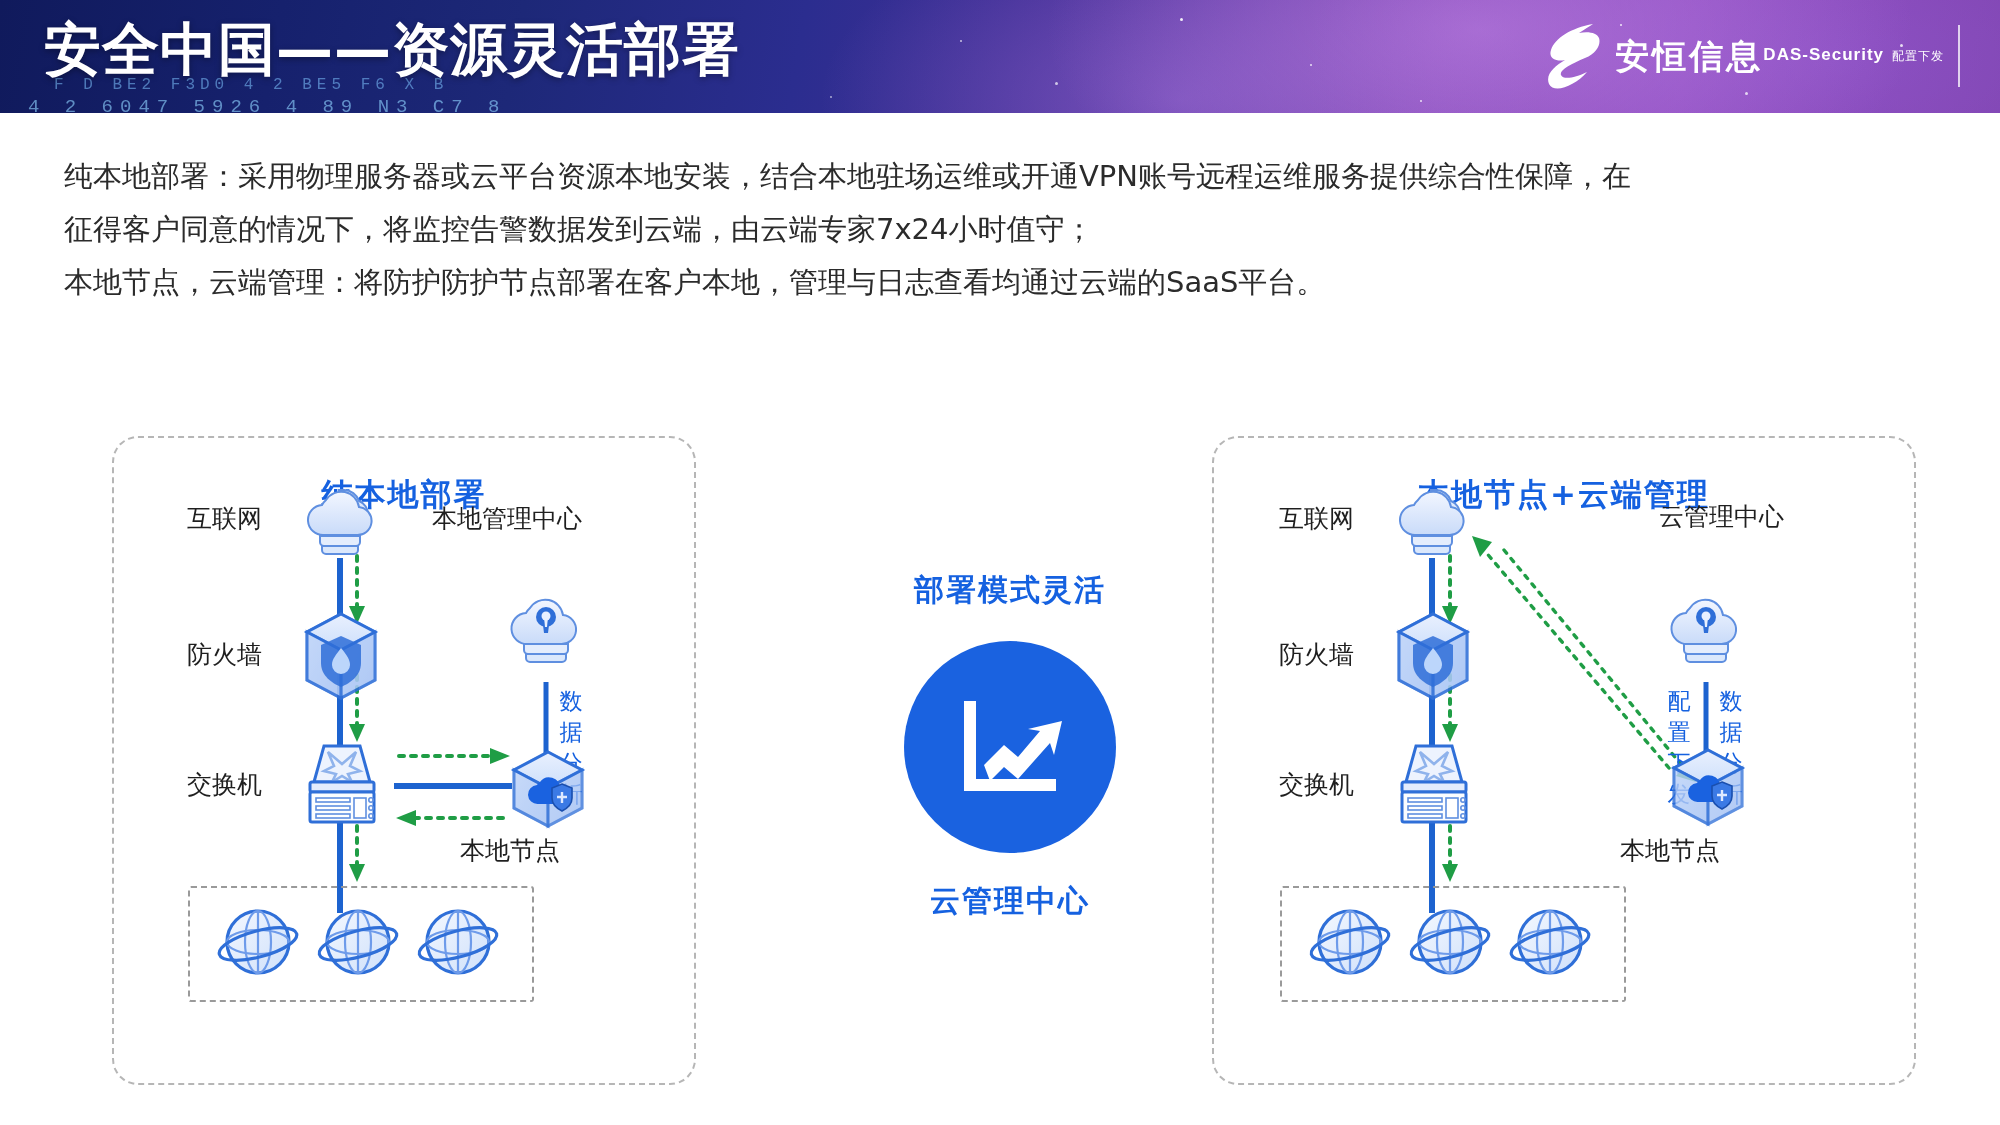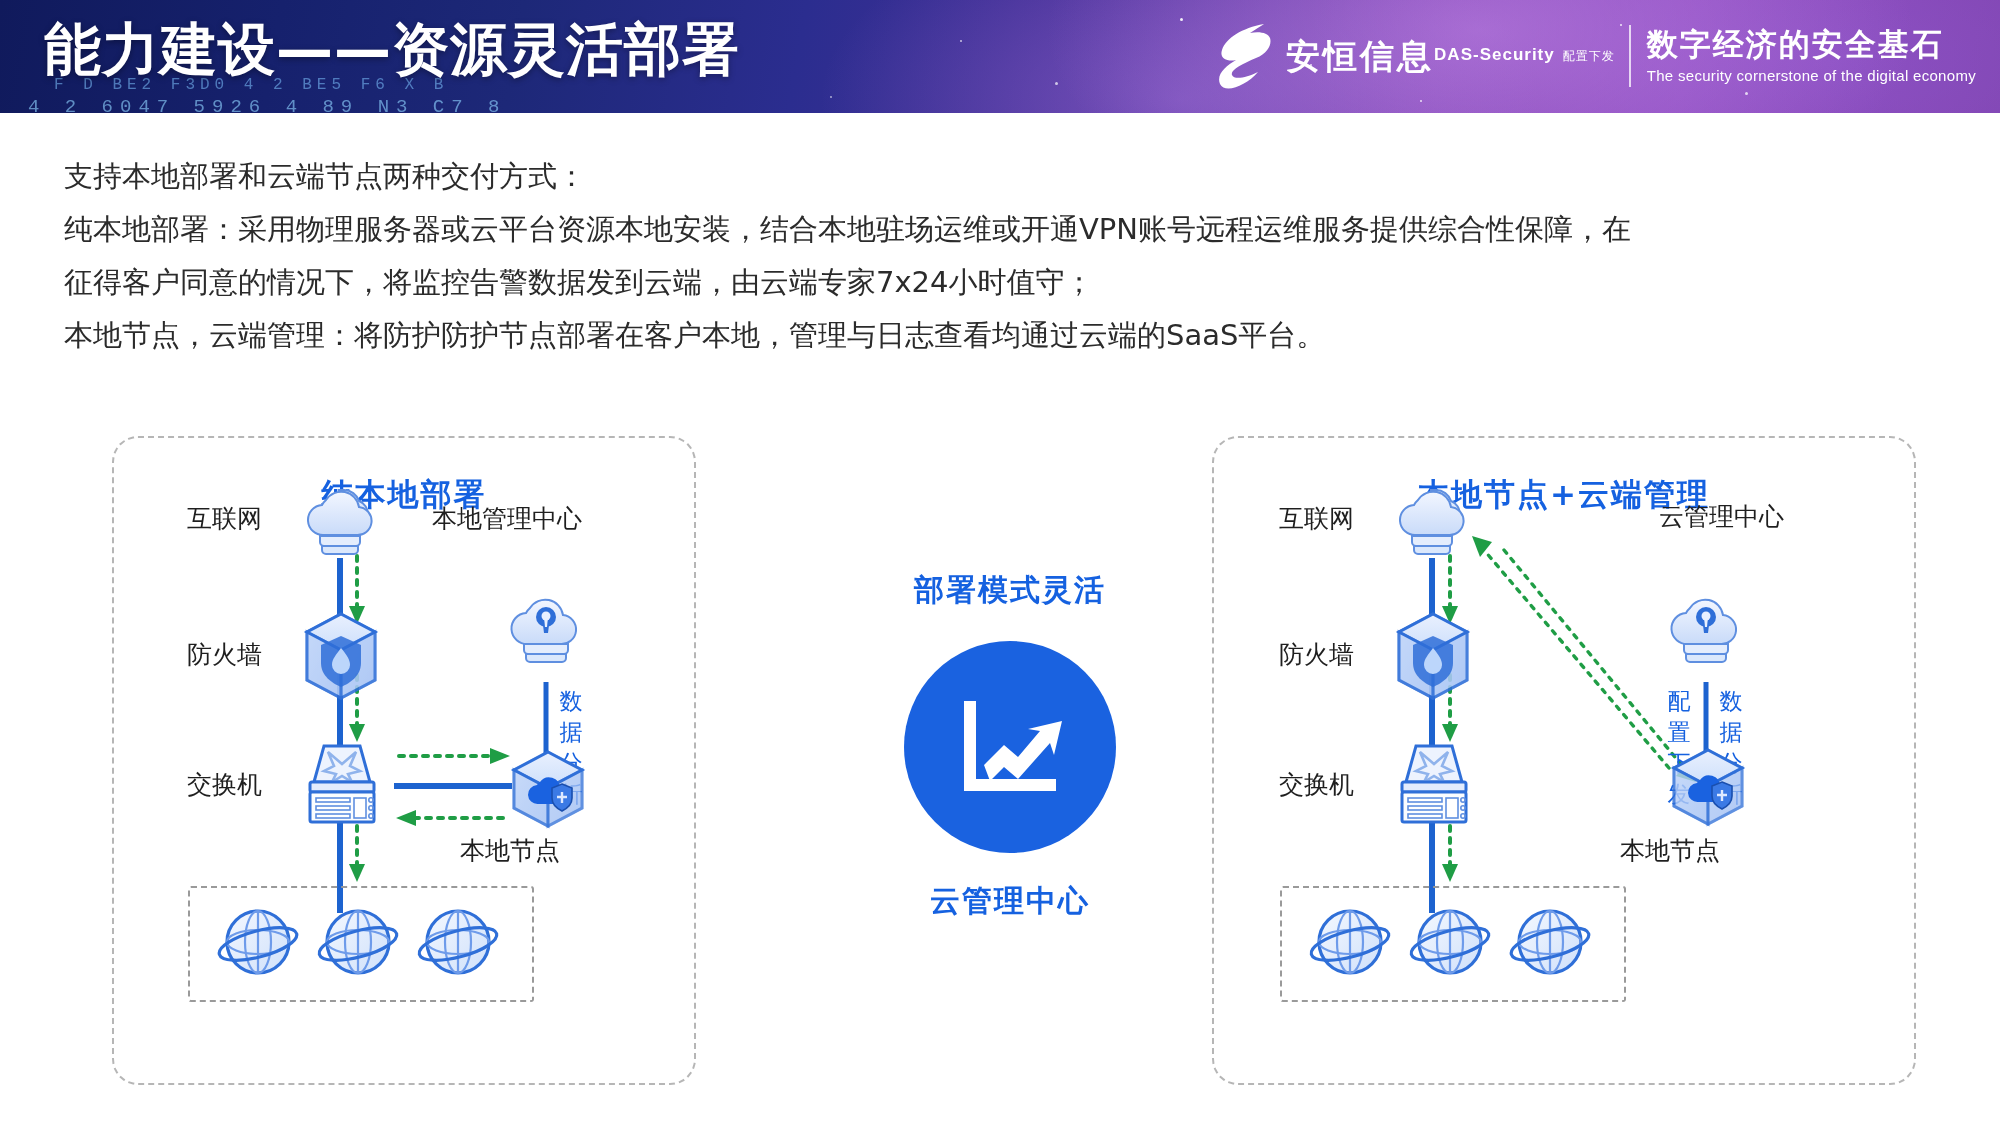--- a/index.html
+++ b/index.html
@@ -102,43 +102,38 @@
   <div class="star" style="left:1745px;top:92px;width:3px;height:3px;opacity:.75"></div>
   <div class="star" style="left:960px;top:40px;width:2px;height:2px;opacity:.7"></div>
   <div class="star" style="left:1420px;top:100px;width:2px;height:2px;opacity:.8"></div>
   <div class="star" style="left:1900px;top:44px;width:3px;height:3px;opacity:.8"></div>
   <div class="star" style="left:700px;top:22px;width:2px;height:2px;opacity:.55"></div>
   <div class="star" style="left:830px;top:96px;width:2px;height:2px;opacity:.6"></div>
 
   <div class="hexcol" style="left:54px;top:76px;">F  D  BE2  F3D0 4  2     BE5 F6   X    B</div>
   <div class="hexcol b" style="left:28px;top:96px;">4    2   6047  5926  4       89        N3  C7   8</div>
 
-  <div class="slide-title">能力建设——资源灵活部署</div>
+  <div class="slide-title">安全中国——资源灵活部署</div>
 
   <div class="brand">
     <svg class="brand-mark" viewBox="0 0 64 72">
       <path d="M52 4 C30 8 14 18 10 30 C7 39 16 42 24 40 C14 46 4 54 8 64 C13 74 34 66 46 52 C34 58 22 60 20 55 C18 50 30 44 44 38 C56 33 60 24 58 18 C56 13 48 11 38 13 C44 9 49 6 52 4 Z" fill="#ffffff"></path>
     </svg>
     <div class="brand-cn-wrap">
       <div class="brand-cn">安恒信息</div>
       <div class="brand-sub">
         <span class="brand-en">DAS-Security</span>
         <span class="brand-en2">配置下发</span>
       </div>
     </div>
     <div class="brand-div"></div>
-    <div class="brand-right">
-      <div class="brand-slogan">数字经济的安全基石</div>
-      <div class="brand-slogan-en">The security cornerstone of the digital economy</div>
-    </div>
   </div>
 </div>
 
 <div class="body-text">
-  <div class="body-line">支持本地部署和云端节点两种交付方式：</div>
   <div class="body-line">纯本地部署：采用物理服务器或云平台资源本地安装，结合本地驻场运维或开通VPN账号远程运维服务提供综合性保障，在</div>
   <div class="body-line">征得客户同意的情况下，将监控告警数据发到云端，由云端专家7x24小时值守；</div>
   <div class="body-line">本地节点，云端管理：将防护防护节点部署在客户本地，管理与日志查看均通过云端的SaaS平台。</div>
 </div>
 
 <svg width="0" height="0" style="position:absolute" aria-hidden="true">
   <defs>
     <linearGradient id="gCloud" x1="0" y1="0" x2="0" y2="1">
       <stop offset="0%" stop-color="#f2f6ff"></stop>
         <stop offset="100%" stop-color="#c9dbf9"></stop>

